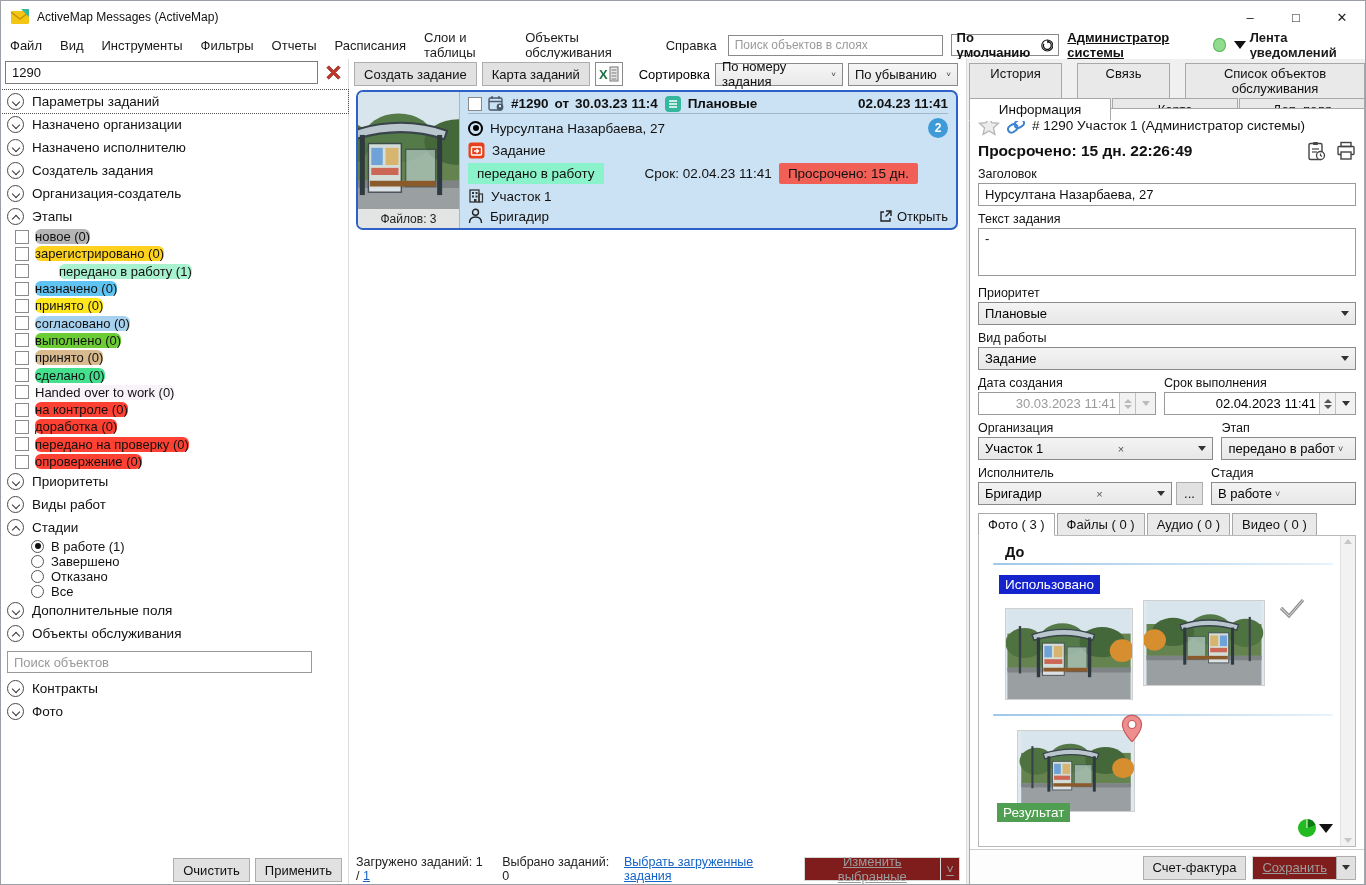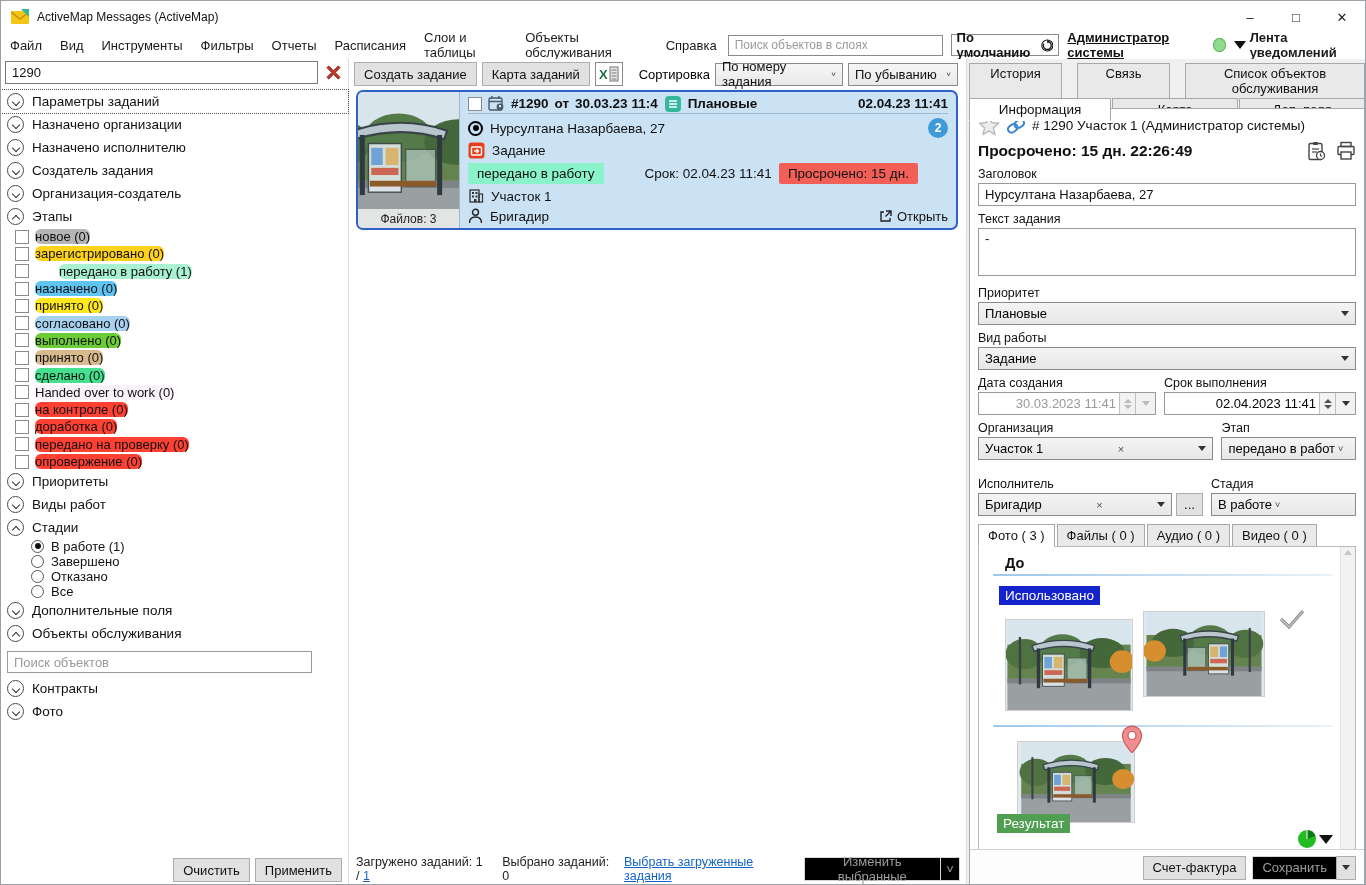--- a/index.html
+++ b/index.html
@@ -43,21 +43,21 @@
   .stage-label { font-size:13px; color:#111; padding:0 0; line-height:15px; white-space:nowrap;border-radius:6px; }
   .radio-row { display:flex; align-items:center; gap:7px; padding:0 0 1px 30px; height:15px; font-size:13px; color:#111; }
   .radio { width:13px; height:13px; min-width:13px; border:1px solid #555; border-radius:50%; background:#fff; position:relative; }
   .radio.sel::after { content:""; position:absolute; left:2.5px; top:2.5px; width:6px; height:6px; border-radius:50%; background:#111; }
   .obj-search { display:block; width:305px; height:22px; border:1px solid #9a9a9a; margin:6px 0 4px 6px; font-size:13px; padding:2px 6px; }
   .obj-search::placeholder { color:#9a9a9a; }
   .side-footer { position:absolute; right:6px; bottom:4px; display:flex; gap:5px; }
 
   
   .btn { height:24px; background:#e1e1e1; border:1px solid #adadad; font-size:13px; color:#111; padding:0 9px; display:inline-flex; align-items:center; gap:5px; }
-  .btn.disabled { background:#000000; border-color:#d6d6d6; color:#9c9c9c; }
+  .btn.disabled { background:#7f1d1d; border-color:#d6d6d6; color:#9c9c9c;text-decoration:underline; }
   .combo { background:linear-gradient(#f6f6f6,#e9e9e9); border:1px solid #8a8a8a; display:flex; align-items:center; font-size:13px; color:#111; padding:0 6px; height:22px; }
   .combo .arr { margin-left:auto; font-size:8px; color:#333; }
 
   
   .ctoolbar { display:flex; align-items:center; gap:5px; padding:3px 4px 3px 4px; height:30px; }
   .sort-label { margin-left:auto; font-size:13px; }
   .sort-combo { width:128px; height:23px; }
   .sort-combo2 { width:110px; height:23px; margin-right:4px; }
   .xls-btn { width:28px; height:24px; background:#fff; border:1px solid #8a8a8a; display:flex; align-items:center; justify-content:center; }
 
@@ -581,21 +581,21 @@
         </div>
         <div style="flex:1">
           <div class="flabel" style="margin-top:2px">Этап</div>
           <div class="fcombo">
               <span style="white-space:nowrap;overflow:hidden">передано в работ</span>
               <span class="small-caret">˅</span>
             </div>
         </div>
       </div>
 
-      <div class="two-col" style="margin-top:15px">
+      <div class="two-col" style="margin-top:4px">
         <div style="flex:1.55">
           <div class="flabel" style="margin-top:2px">Исполнитель</div>
           <div style="display:flex; gap:4px">
             <div class="fcombo" style="flex:1">
                 <span>Бригадир</span>
                 <span class="clearx">×</span>
                 <span class="caret"></span>
               </div>
             <button class="btn" style="height:23px;padding:0 7px">...</button>
           </div>

